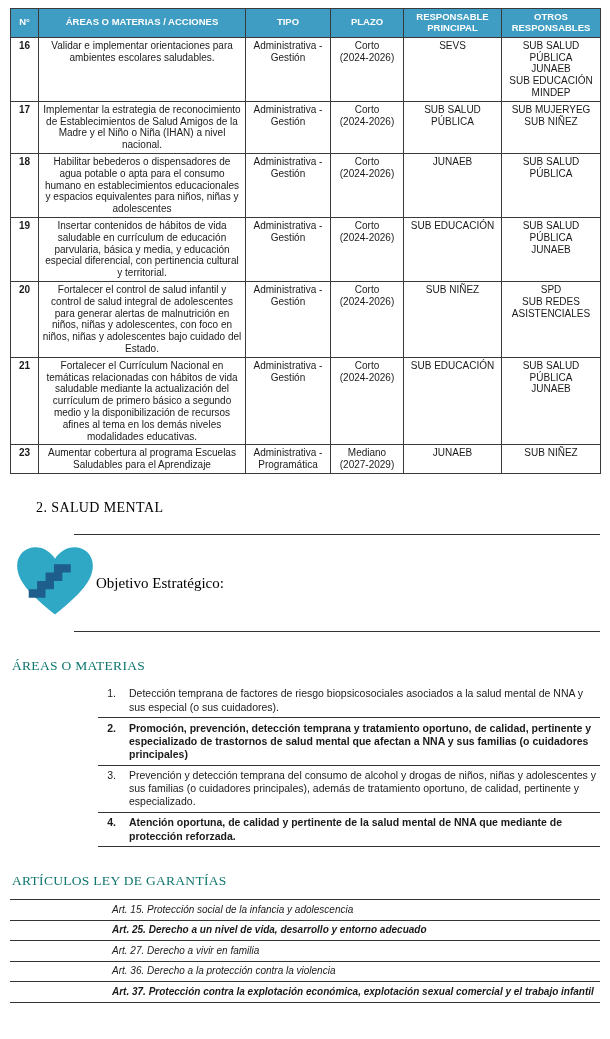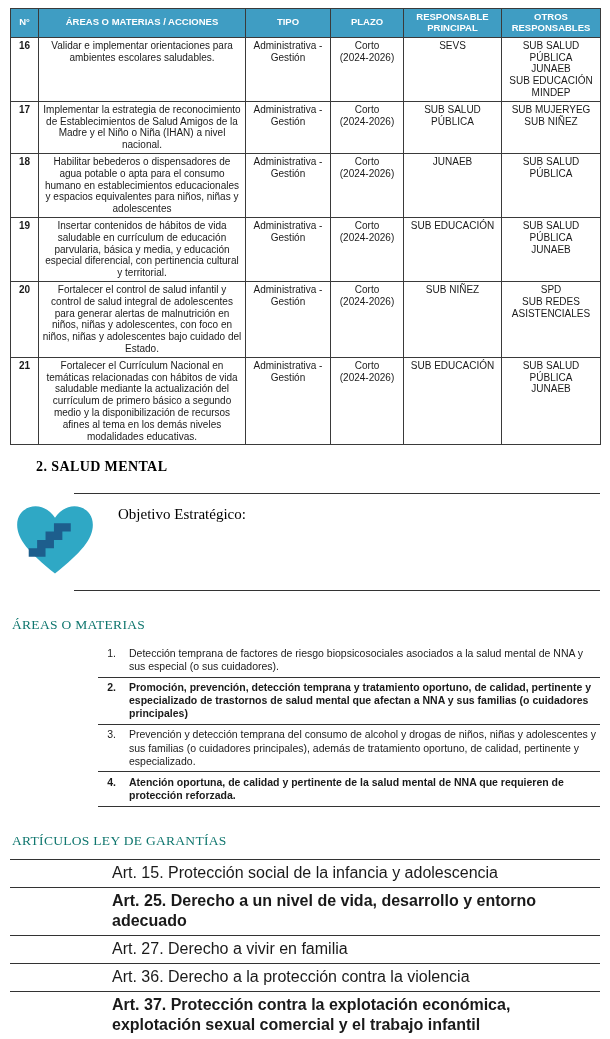--- a/index.html
+++ b/index.html
@@ -27,28 +27,28 @@
   table.main td{
     border:1px solid #3a3a3a;padding:2px 3px;vertical-align:top;
     font-size:10px;line-height:1.18;white-space:pre-line;text-align:center;
   }
   td.c-num{font-weight:bold;text-align:center;}
   td.c-tipo,td.c-plazo,td.c-resp{text-align:center;}
   td.c-otros{text-align:left;}
 
   
   .section-title{
-    font-family:"Liberation Serif",serif;font-size:14px;font-weight:bold;
-    letter-spacing:.4px;margin:14px 0 0 26px;color:#000;
+    font-family:"Liberation Serif",serif;font-size:14px;font-weight:normal;
+    letter-spacing:.4px;margin:26px 0 0 26px;color:#000;
   }
 
   
   .objetivo-block{margin-top:18px;}
   hr.rule{border:none;border-top:1px solid var(--rule-color);margin:0 0 0 64px;height:0;}
-  .objetivo-row{display:flex;gap:22px;padding:10px 0 8px 4px;min-height:92px;}
+  .objetivo-row{display:flex;align-items:center;gap:0;padding:10px 0 8px 4px;min-height:92px;}
   .heart-wrap{flex:0 0 auto;}
   .objetivo-text{font-family:"Liberation Serif",serif;font-size:15px;line-height:1.45;color:#000;}
 
   
   .list-title{
     font-family:"Liberation Serif",serif;font-size:13.5px;font-weight:normal;
     letter-spacing:.3px;margin:26px 0 10px 2px;color:#0f766e;
   }
 
   
@@ -57,21 +57,21 @@
     border-bottom:1px solid var(--rule-color);padding:3.5px 3px;vertical-align:top;
     font-size:10.5px;line-height:1.25;
   }
   table.areas td.li-num{width:28px;text-align:right;padding-right:10px;}
   table.areas tr.bold td{font-weight:bold;}
 
   
   table.arts{border-collapse:collapse;width:590px;border-top:1px solid var(--rule-color);}
   table.arts td{
     border-bottom:1px solid var(--rule-color);padding:3.5px 4px 3.5px 102px;
-    font-size:16px;line-height:1.25;vertical-align:top;
+    font-size:10px;line-height:1.25;vertical-align:top;font-style:italic;
   }
   table.arts tr.bold td{font-weight:bold;}
 </style>
 </head>
 <body>
 
 <div class="page">
 
   <table class="main">
     <colgroup>
@@ -152,20 +152,30 @@
       <tr>
         <td class="c-num">21</td>
         <td class="c-accion">Fortalecer el Currículum Nacional en temáticas relacionadas con hábitos de vida saludable mediante la actualización del currículum de primero básico a segundo medio y la disponibilización de recursos afines al tema en los demás niveles modalidades educativas.</td>
         <td class="c-tipo">Administrativa -
 Gestión</td>
         <td class="c-plazo">Corto
 (2024-2026)</td>
         <td class="c-resp">SUB EDUCACIÓN</td>
         <td class="c-otros">SUB SALUD PÚBLICA
 JUNAEB</td>
+      </tr>
+      <tr>
+        <td class="c-num">23</td>
+        <td class="c-accion">Aumentar cobertura al programa Escuelas Saludables para el Aprendizaje</td>
+        <td class="c-tipo">Administrativa -
+Programática</td>
+        <td class="c-plazo">Mediano
+(2027-2029)</td>
+        <td class="c-resp">JUNAEB</td>
+        <td class="c-otros">SUB NIÑEZ</td>
       </tr>
     </tbody>
   </table>
 
   <div class="section-title">2. SALUD MENTAL</div>
 
   <div class="objetivo-block">
     <hr class="rule">
     <div class="objetivo-row">
       <span class="heart-wrap">
@@ -191,21 +201,21 @@
       <tr class="bold">
         <td class="li-num">2.</td>
         <td>Promoción, prevención, detección temprana y tratamiento oportuno, de calidad, pertinente y especializado de trastornos de salud mental que afectan a NNA y sus familias (o cuidadores principales)</td>
       </tr>
       <tr>
         <td class="li-num">3.</td>
         <td>Prevención y detección temprana del consumo de alcohol y drogas de niños, niñas y adolescentes y sus familias (o cuidadores principales), además de tratamiento oportuno, de calidad, pertinente y especializado.</td>
       </tr>
       <tr class="bold">
         <td class="li-num">4.</td>
-        <td>Atención oportuna, de calidad y pertinente de la salud mental de NNA que requieren de protección reforzada.</td>
+        <td>Atención oportuna, de calidad y pertinente de la salud mental de NNA que mediante de protección reforzada.</td>
       </tr>
     </tbody>
   </table>
 
   <div class="list-title">ARTÍCULOS LEY DE GARANTÍAS</div>
   <table class="arts">
     <tbody>
       <tr>
           <td>Art. 15. Protección social de la infancia y adolescencia</td>
         </tr>

